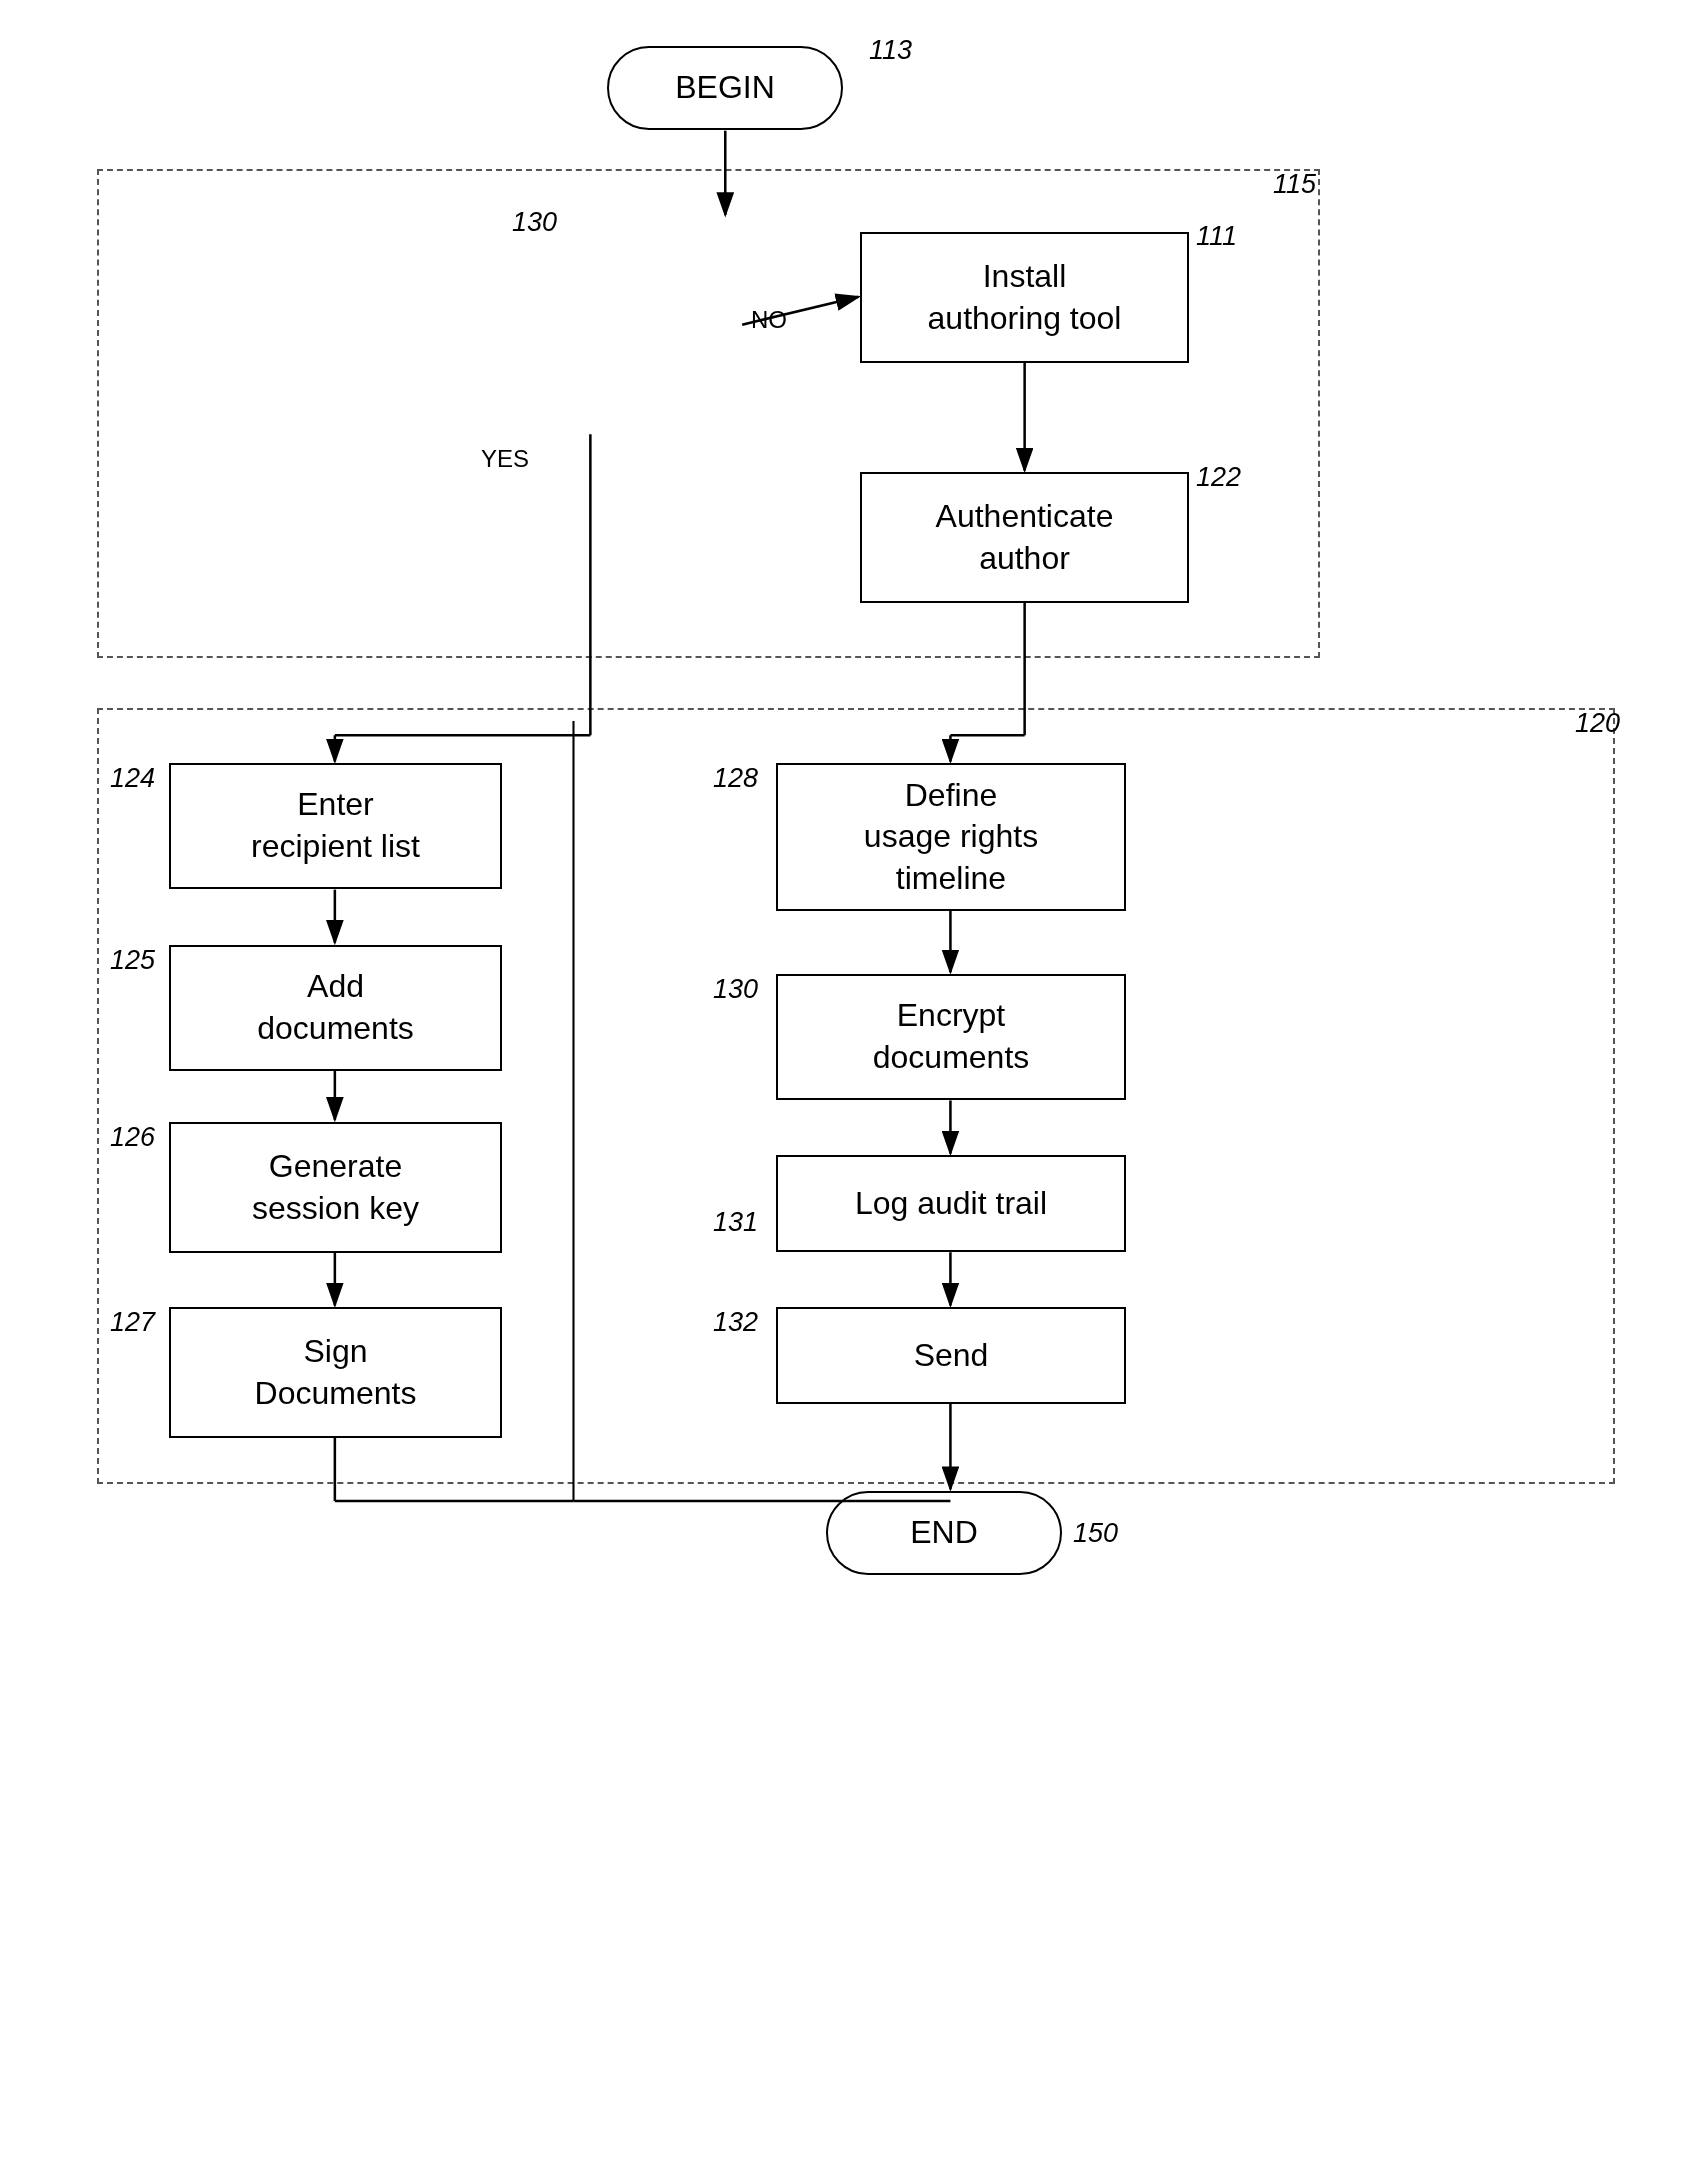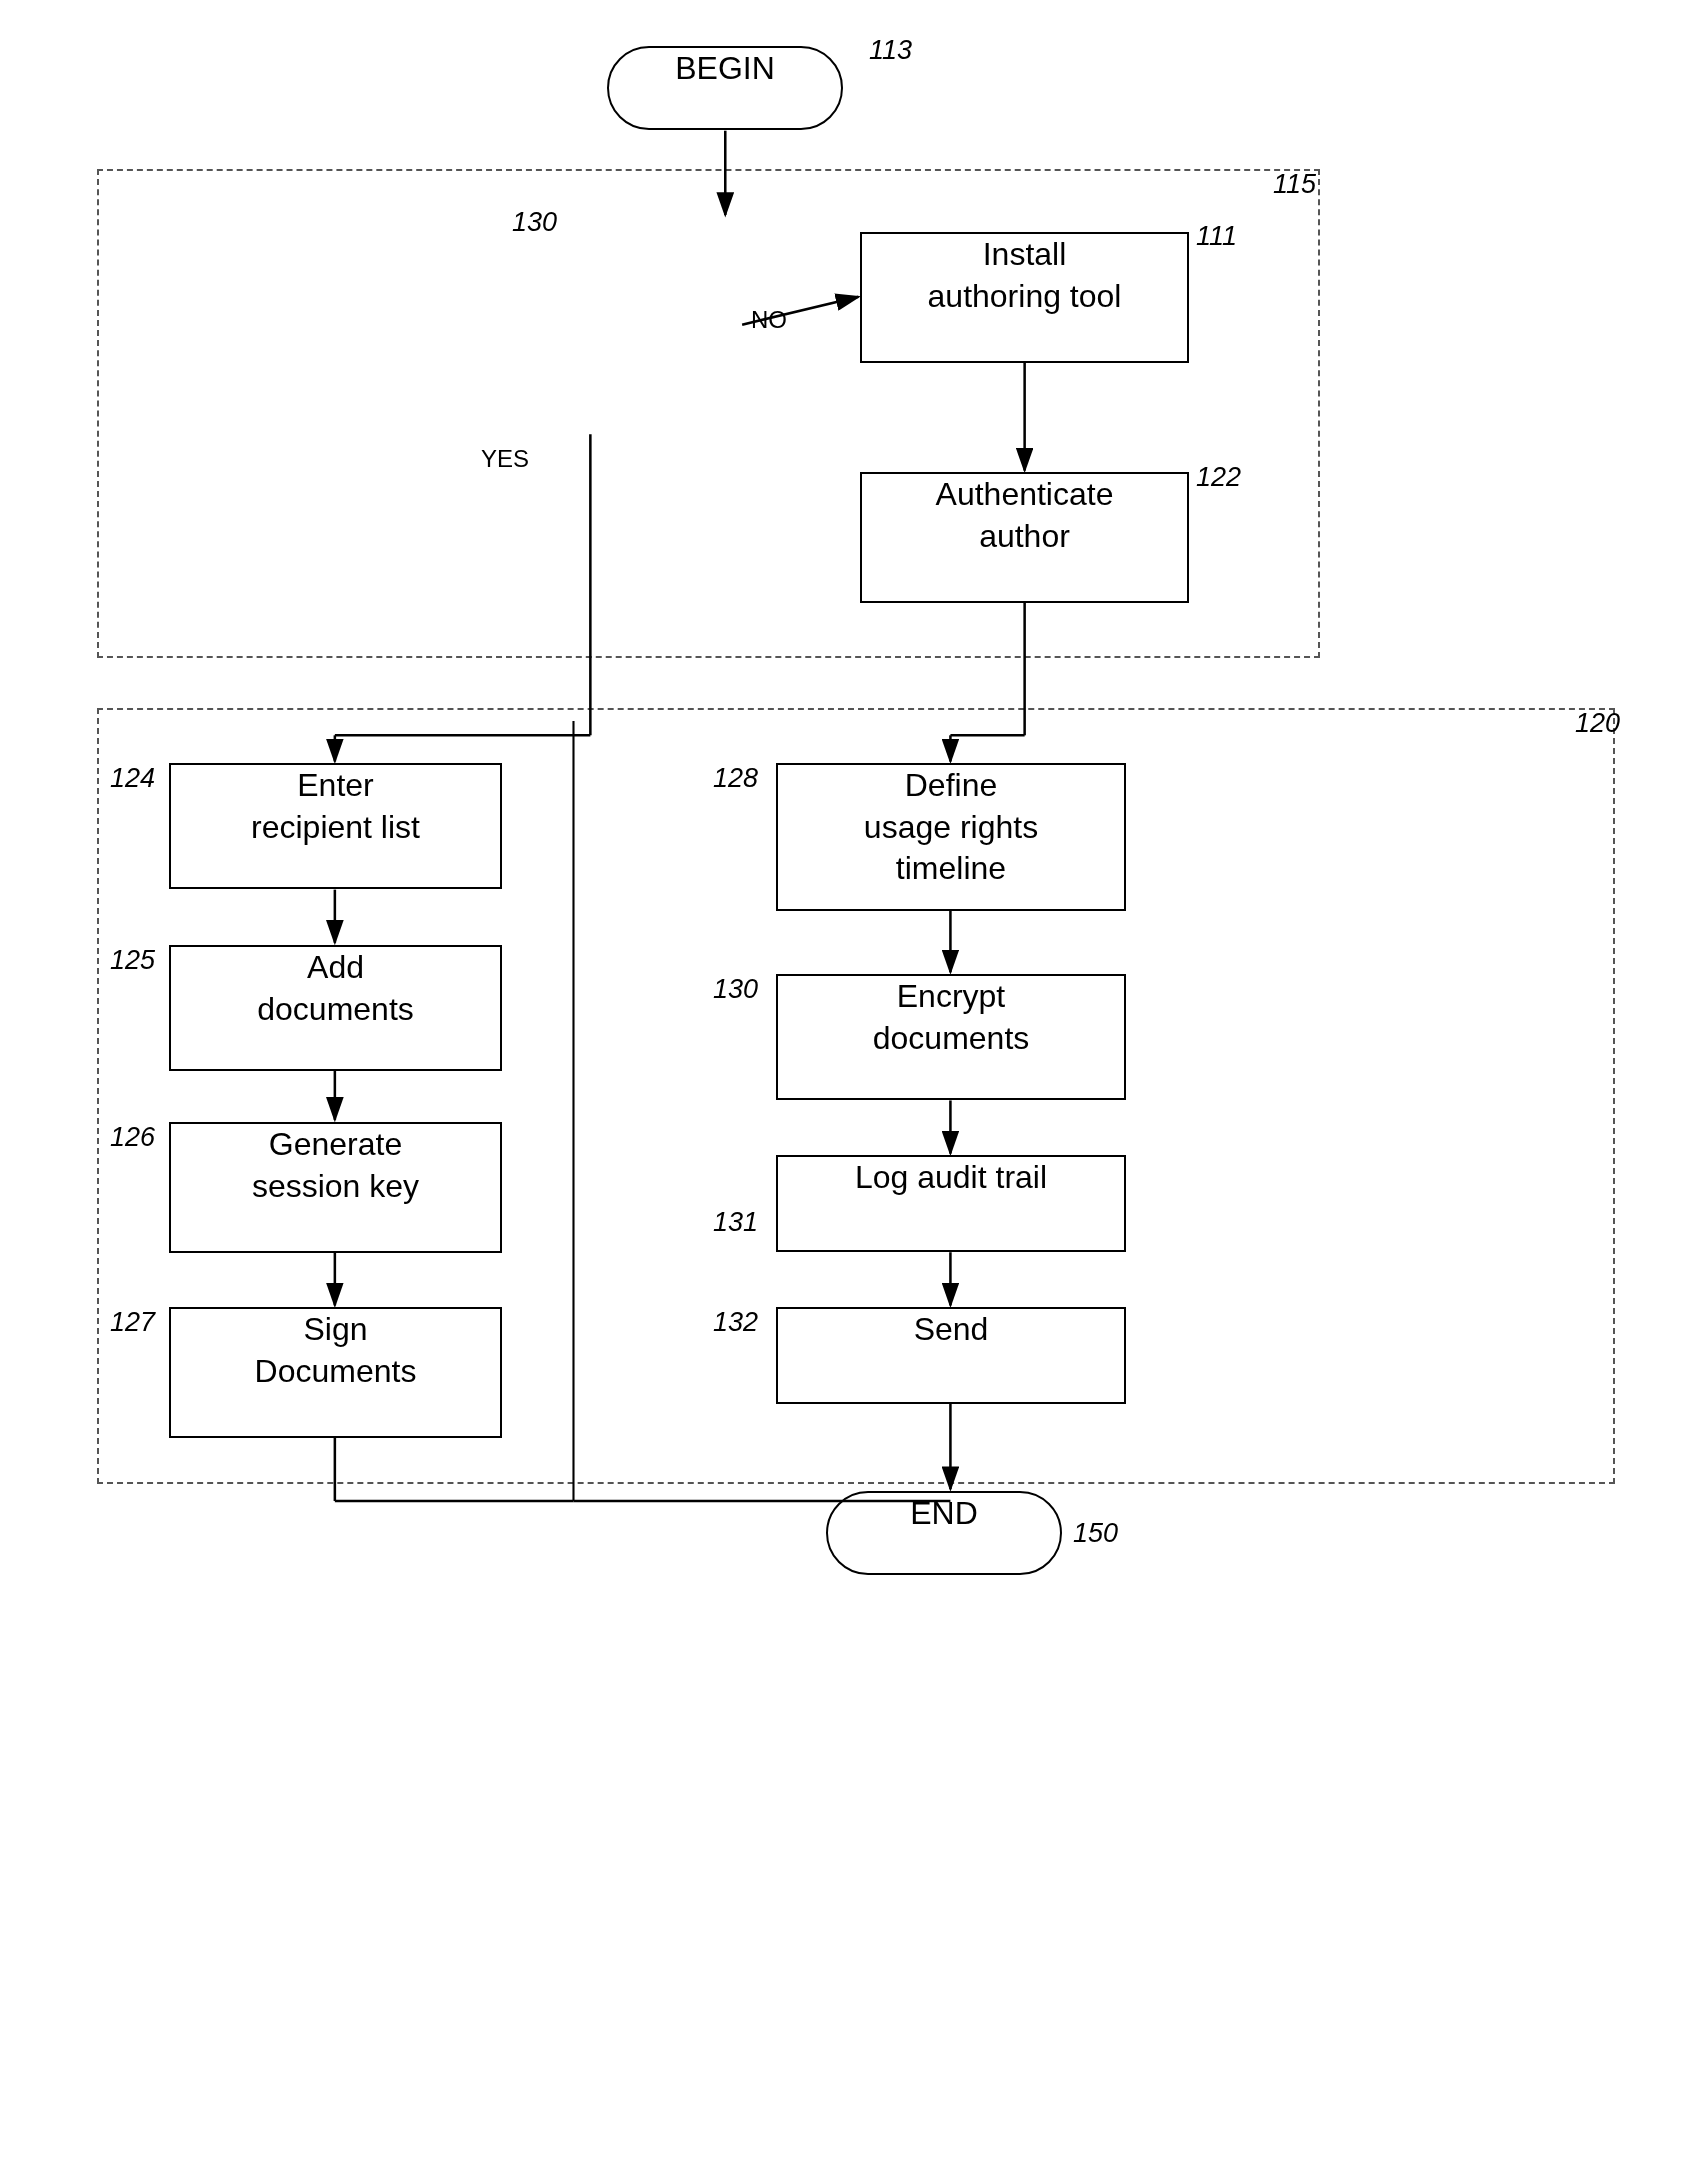--- a/index.html
+++ b/index.html
@@ -14,21 +14,21 @@
     .diagram-container {
       position: relative;
       width: 1701px;
       height: 2168px;
       background: #fff;
     }
     
     .node {
       position: absolute;
       display: flex;
-      align-items: flex-start;
+      align-items: center;
       justify-content: center;
       text-align: center;
       background: #fff;
     }
     .node-rounded {
       border: 2.5px solid #000;
       border-radius: 42px;
     }
     .node-rect {
       border: 2.5px solid #000;

